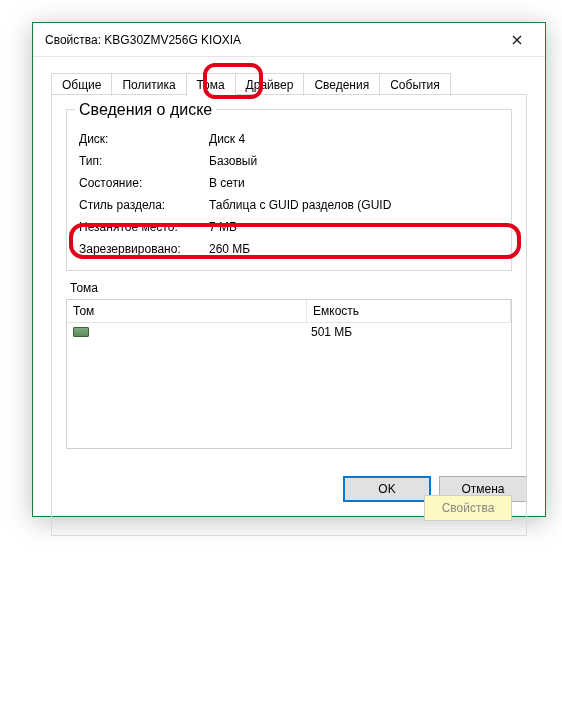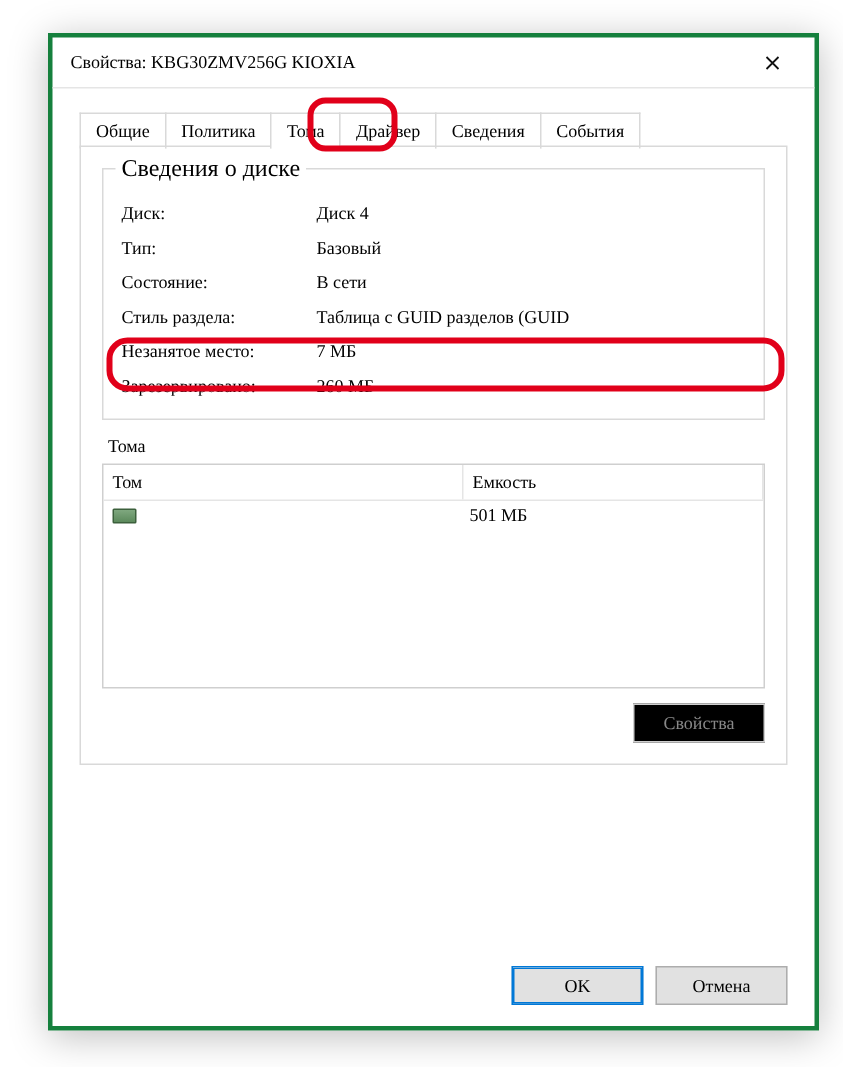--- a/index.html
+++ b/index.html
@@ -12,25 +12,24 @@
     color: #000;
     width: 562px;
     height: 711px;
     position: relative;
   }
   .window {
     position: absolute;
     left: 32px;
     top: 22px;
     width: 514px;
-    height: 665px;
-    background: #fff;
-    border: 3px solid #15803d;
+    height: 495px;
+    background: #fff;
+    border: 1px solid #15803d;
     box-shadow: 0 4px 24px rgba(0,0,0,0.25);
-    font-family: Liberation Serif, serif;
   }
   .titlebar {
     height: 34px;
     display: flex;
     align-items: center;
     justify-content: space-between;
     padding: 0 8px 0 12px;
     border-bottom: 1px solid #e5e5e5;
   }
   .titlebar .title { font-size: 12px; }
@@ -133,21 +132,21 @@
   .props-btn-row { display:flex; justify-content:flex-end; margin: 10px 14px 6px 14px; }
   .btn {
     min-width: 88px;
     height: 26px;
     padding: 2px 14px;
     background: #e1e1e1;
     border: 1px solid #adadad;
     font: inherit;
     cursor: default;
   }
-  .btn.disabled { color: #888; background:#000000; border-color:#cfcfcf; }
+  .btn.disabled { color: #888; background:#fef9c3; border-color:#cfcfcf;margin-top:36px; }
   .btn.default { border: 1px solid #0078d7; box-shadow: 0 0 0 1px #0078d7 inset; }
   .footer {
     position: absolute;
     bottom: 14px; right: 18px;
     display: flex; gap: 8px;
   }
 </style>
 </head>
 <body>
 

